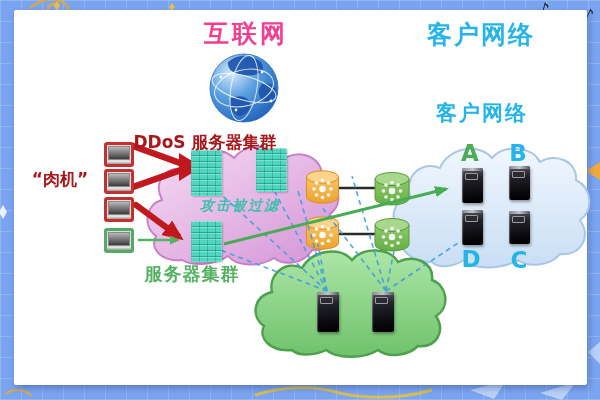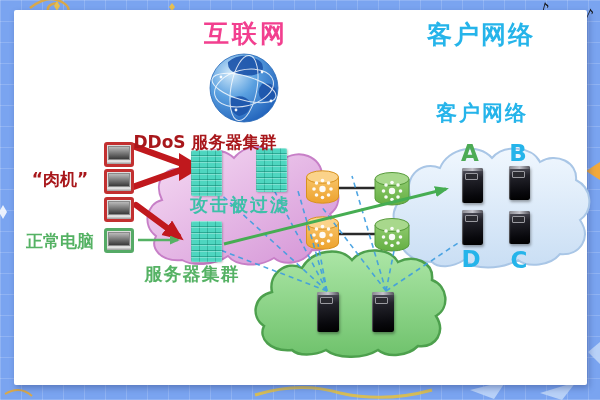--- a/index.html
+++ b/index.html
@@ -12,21 +12,21 @@
     background-size:21px 21px;}
   .abs{position:absolute;}
   .panel{position:absolute;left:14px;top:10px;width:573px;height:375px;background:#fff;
     border-radius:2px;box-shadow:2px 3px 6px rgba(50,70,130,.45);}
   .lbl{position:absolute;transform:translate(-50%,-50%);font-weight:bold;white-space:nowrap;line-height:1;}
   .t-internet{left:246px;top:33px;font-size:25px;color:#f23f8f;letter-spacing:3px;}
   .t-customer{left:481px;top:34px;font-size:25px;color:#25b4ea;letter-spacing:2px;}
   .t-cluster{left:482px;top:113px;font-size:21px;color:#25b4ea;letter-spacing:2px;}
   .t-ddos{left:205px;top:142px;font-size:17px;color:#a8171b;}
   .t-zombie{left:60px;top:173px;font-size:17px;color:#a8171b;margin-top:6px;}
-  .t-filtered{left:240px;top:205px;font-size:18px;color:#3ec0a9;letter-spacing:2px;}
+  .t-filtered{left:240px;top:205px;font-size:14px;color:#3ec0a9;letter-spacing:2px;font-style:italic;}
   .t-normalpc{left:60px;top:241px;font-size:17px;color:#55b264;}
   .t-normalreq{left:192px;top:274px;font-size:18px;color:#55b264;letter-spacing:1px;}
   .t-scrub{left:352px;top:372px;font-size:27px;color:#5cbd68;letter-spacing:3px;}
   .node-letter{font-size:23px;}
   .n-a{left:470px;top:153px;color:#4cab55;}
   .n-b{left:518px;top:153px;color:#25b4ea;}
   .n-d{left:471px;top:259px;color:#25b4ea;}
   .n-c{left:519px;top:260px;color:#25b4ea;}
   .firewall{position:absolute;width:31px;border-radius:2px;
     background-color:#4ed6c0;
@@ -223,21 +223,20 @@
   <div class="laptop" style="left:104px;top:169px"></div>
   <div class="laptop" style="left:104px;top:197px"></div>
   <div class="laptop green" style="left:104px;top:228px"></div>
 
   <div class="lbl t-internet">互联网</div>
   <div class="lbl t-customer">客户网络</div>
   <div class="lbl t-cluster">客户网络</div>
   <div class="lbl t-ddos">DDoS 服务器集群</div>
   <div class="lbl t-zombie">“肉机”</div>
   <div class="lbl t-filtered">攻击被过滤</div>
-  <div class="lbl t-normalpc">正常电脑</div>
   <div class="lbl t-normalreq">服务器集群</div>
 
   <div class="lbl node-letter n-a">A</div>
   <div class="lbl node-letter n-b">B</div>
   <div class="lbl node-letter n-c">C</div>
   <div class="lbl node-letter n-d">D</div>
 
 </div>
 
 </body></html>

